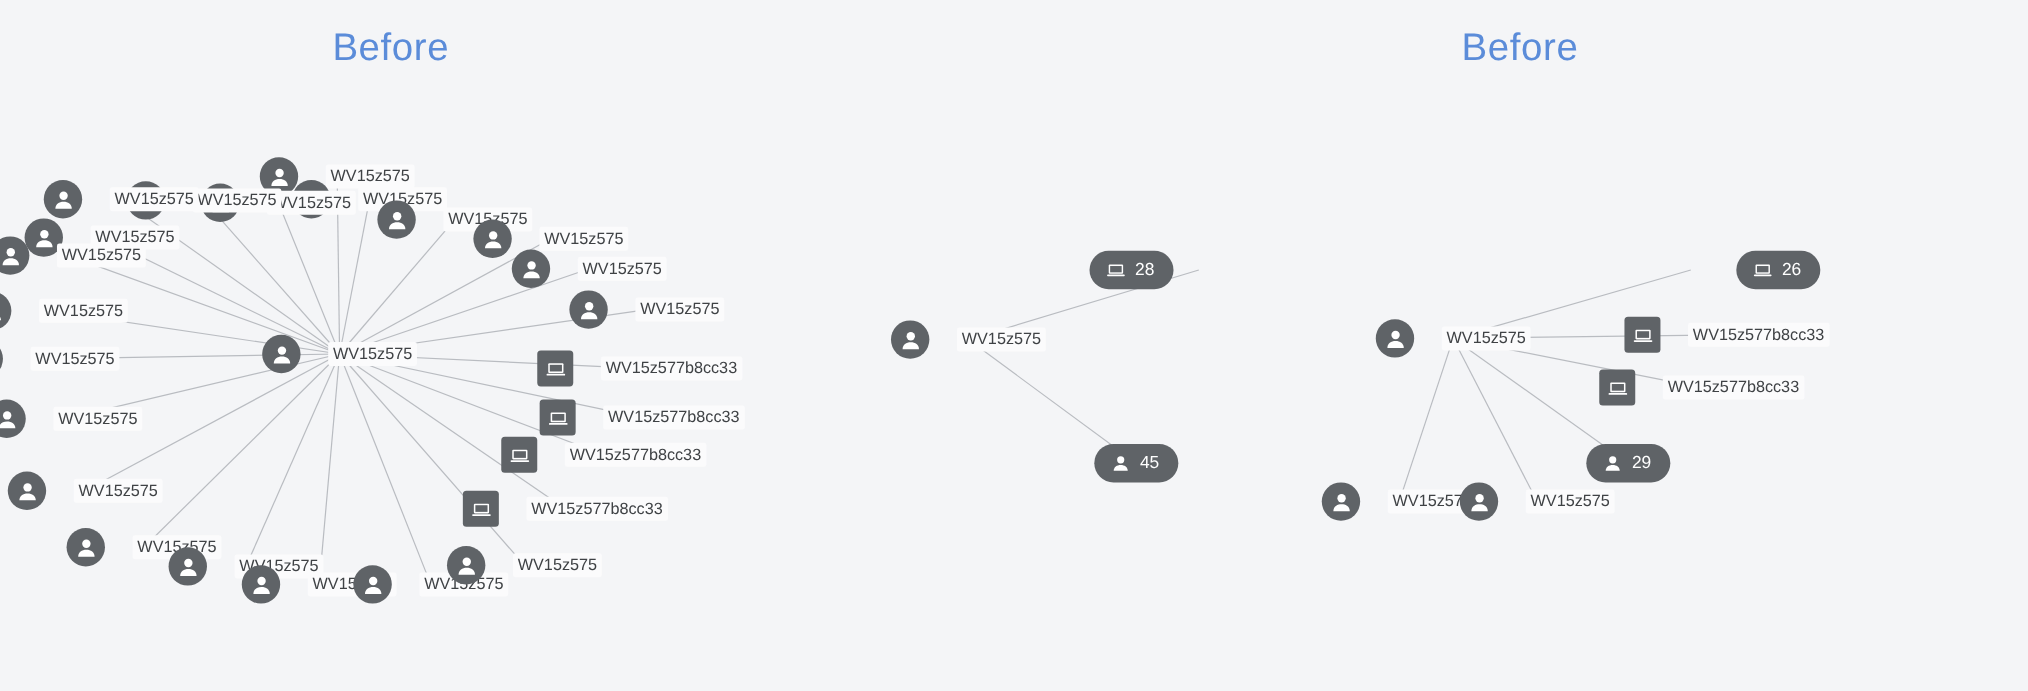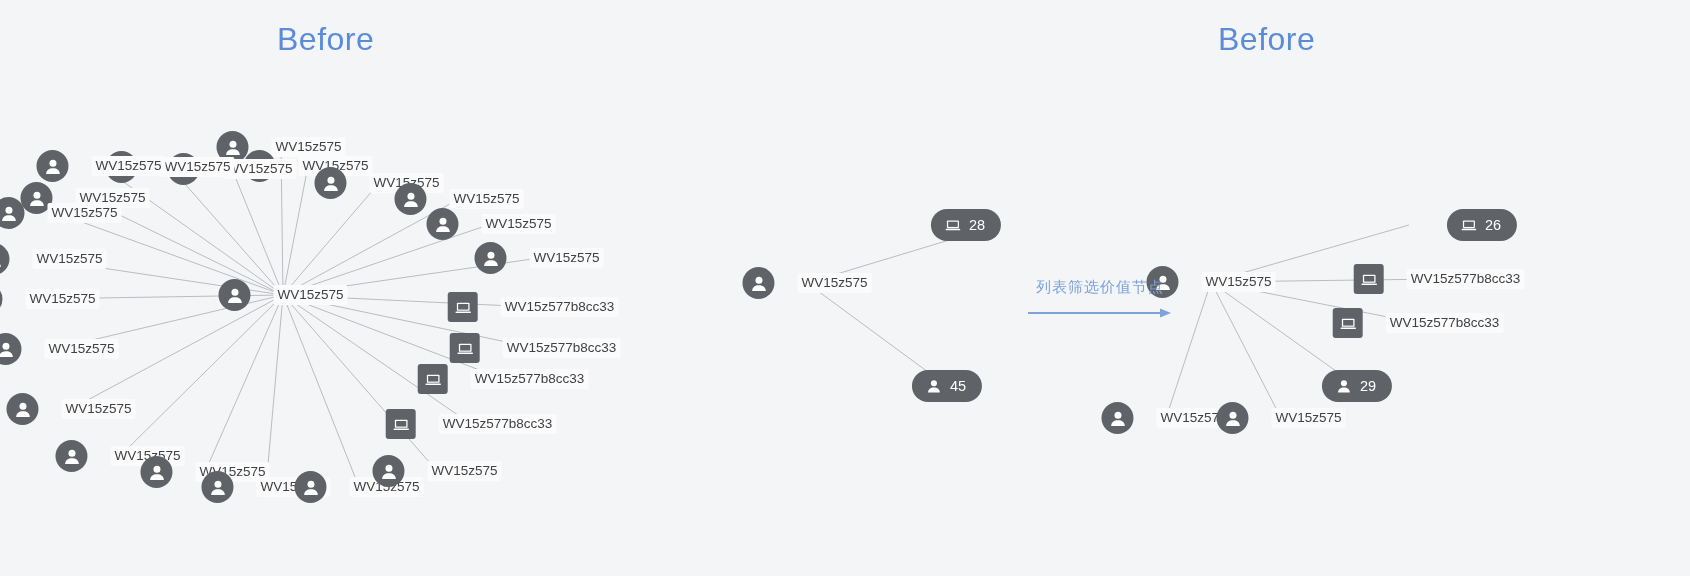--- a/index.html
+++ b/index.html
@@ -358,21 +358,21 @@
       </div>
       <div class="node" style="left: 807px; top: 283px;">
         <div class="glyph person">
           <svg width="21" height="21" viewBox="0 0 24 24" fill="#fff">
             <circle cx="12" cy="8.2" r="4"></circle>
             <path d="M4.2 20.5c0-4.3 3.5-6.6 7.8-6.6s7.8 2.3 7.8 6.6z"></path>
           </svg>
         </div>
         <span class="node-label">WV15z575</span>
       </div>
-      <div class="agg" style="left: 966px; top: 225px;">
+      <div class="agg" style="left: 943px; top: 225px;">
         <span>
           <svg width="18" height="18" viewBox="0 0 24 24" fill="#fff">
             <rect x="4" y="6" width="16" height="10.2" rx="1.1"></rect>
             <rect x="5.6" y="7.6" width="12.8" height="7" fill="#5f6367"></rect>
             <rect x="2.2" y="17" width="19.6" height="1.9" rx="0.9"></rect>
           </svg>
         </span>
         <span>28</span>
       </div>
       <div class="agg" style="left: 947px; top: 386px;">
@@ -445,23 +445,14 @@
         <span>
           <svg width="18" height="18" viewBox="0 0 24 24" fill="#fff">
             <circle cx="12" cy="8.2" r="4"></circle>
             <path d="M4.2 20.5c0-4.3 3.5-6.6 7.8-6.6s7.8 2.3 7.8 6.6z"></path>
           </svg>
         </span>
         <span>29</span>
       </div>
     </div>
 
-  <div id="annotation">
-    <div class="anno-text">列表筛选价值节点</div>
-    <div class="anno-arrow">
-      <svg width="144" height="12" viewBox="0 0 144 12">
-        <line x1="0" y1="6" x2="132" y2="6" stroke="#7da2dd" stroke-width="2"></line>
-        <polygon points="132,1.5 143,6 132,10.5" fill="#7da2dd"></polygon>
-      </svg>
-    </div>
-  </div>
 
 </div>
 
 </body></html>

